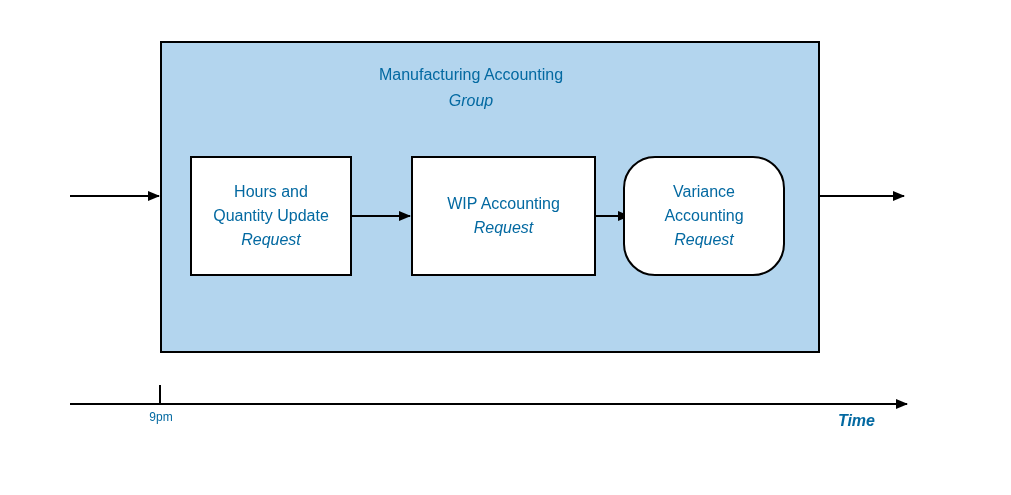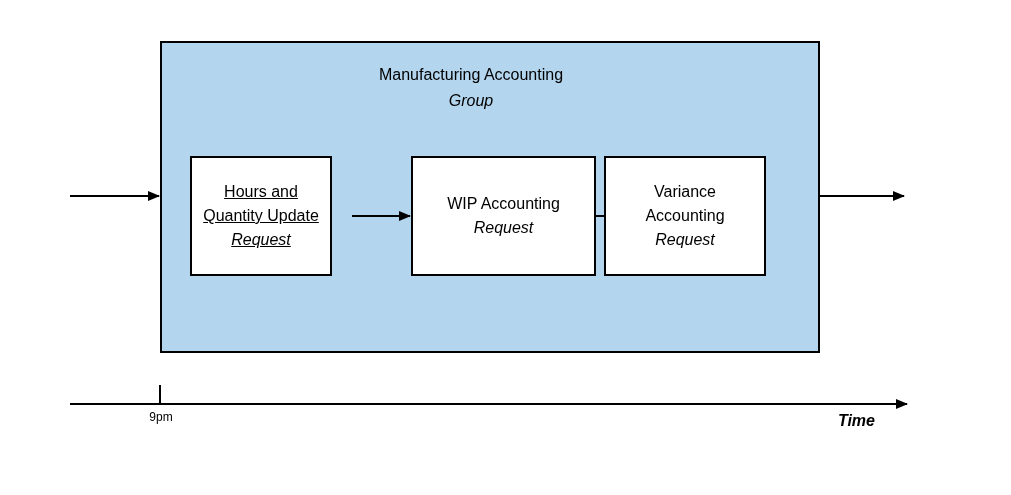--- a/index.html
+++ b/index.html
@@ -7,21 +7,21 @@
     padding: 0;
     background: #ffffff;
     font-family: "Liberation Sans", sans-serif;
   }
   .canvas {
     position: relative;
     width: 1011px;
     height: 495px;
     background: #ffffff;
     overflow: hidden;
-    color: #000000;
+    color: #0369a1;
   }
   .group-box {
     position: absolute;
     left: 160px;
     top: 41px;
     width: 660px;
     height: 312px;
     border: 2px solid #000000;
     box-sizing: border-box;
     z-index: 1;
@@ -56,23 +56,23 @@
     background: #ffffff;
     z-index: 3;
     display: flex;
     flex-direction: column;
     align-items: center;
     justify-content: center;
     text-align: center;
     font-size: 16px;
     line-height: 24px;
   }
-  .box-1 { left: 190px; width: 142px; text-decoration: underline; }
+  .box-1 { left: 190px; width: 162px; }
   .box-2 { left: 411px; width: 185px; }
-  .box-3 { left: 604px; width: 162px; }
+  .box-3 { left: 623px; width: 162px; border-radius: 32px; }
   .italic { font-style: italic; }
   .tick-label {
     position: absolute;
     left: 139px;
     top: 410px;
     width: 44px;
     text-align: center;
     font-size: 12px;
     z-index: 3;
   }

